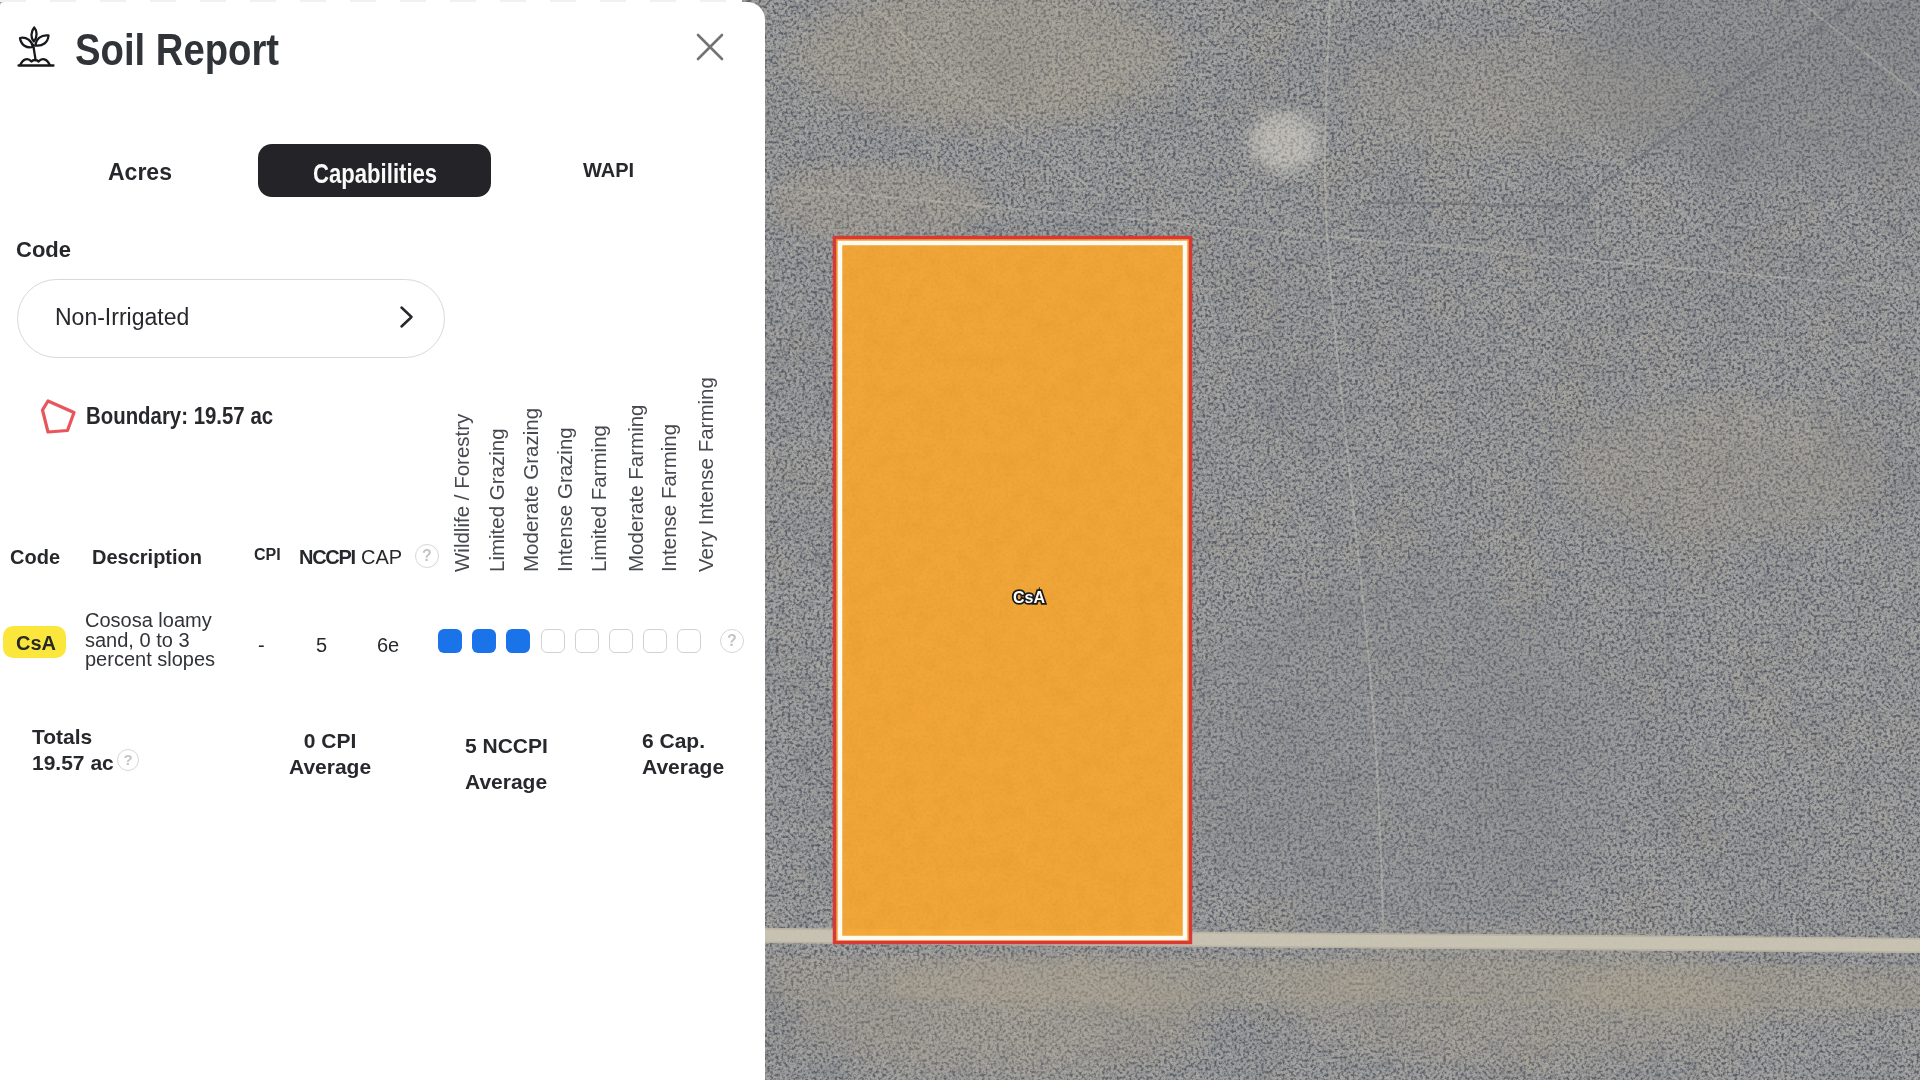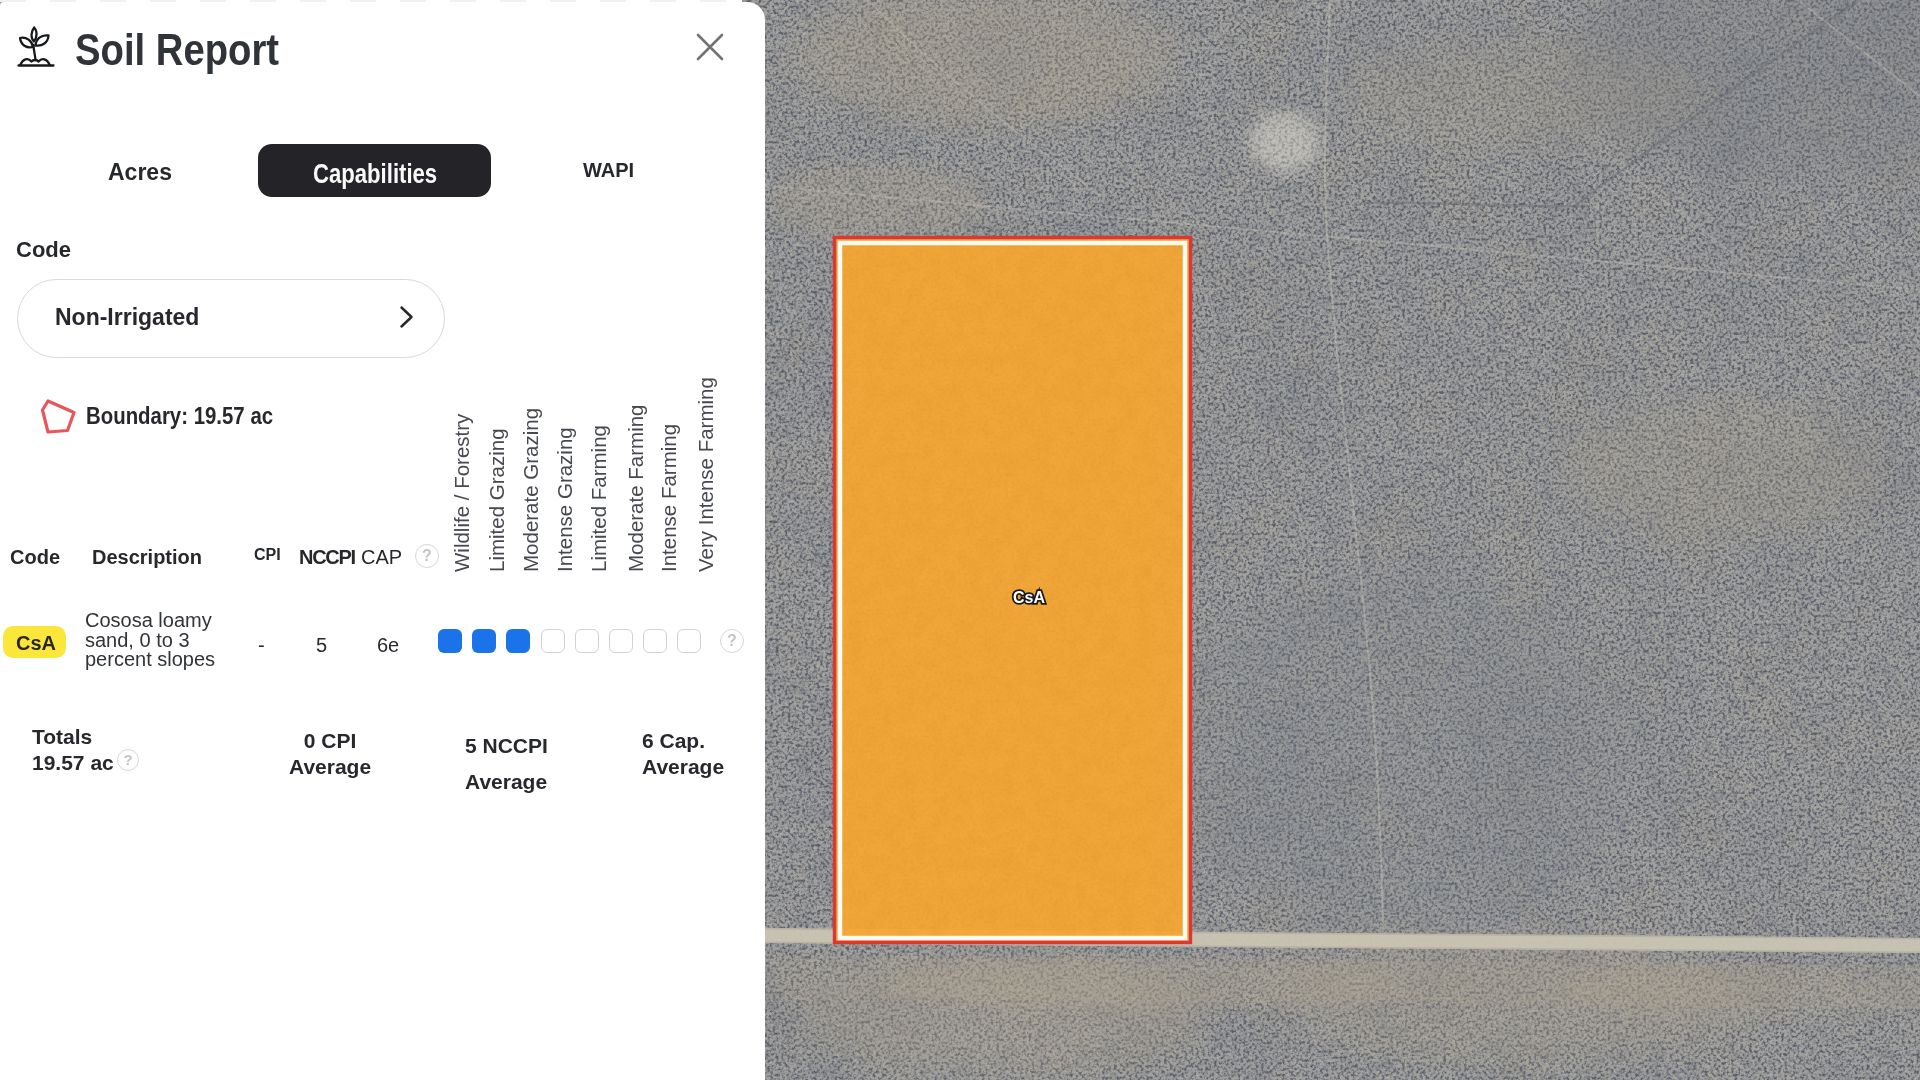--- a/index.html
+++ b/index.html
@@ -139,21 +139,21 @@
 
   <div class="abs" style="left:258px;top:144px;width:233px;height:53px;background:#242428;border-radius:14px;"></div>
   <div class="abs" style="left:313px;top:158px;font-size:28px;font-weight:bold;color:#fafafa;transform:scaleX(0.79);transform-origin:0 0;white-space:nowrap;">Capabilities</div>
 
   <div class="abs" style="left:583px;top:159px;font-size:20px;font-weight:bold;">WAPI</div>
 
   <div class="abs" style="left:16px;top:237px;font-size:22px;font-weight:bold;">Code</div>
 
   <div class="abs" style="left:17px;top:279px;width:428px;height:79px;border:1.5px solid #d9d9d9;border-radius:40px;background:#fff;box-sizing:border-box;"></div>
 
-  <div class="abs" style="left:55px;top:304px;font-size:23px;font-weight:bold;">Non-Irrigated</div>
+  <div class="abs" style="left:55px;top:304px;font-size:23px;font-weight:normal;">Non-Irrigated</div>
 
   <svg class="abs" style="left:398px;top:305px" width="18" height="24" viewBox="0 0 18 24">
     <path d="M3.5,2.5 L13.5,12 L3.5,21.5" fill="none" stroke="#26282c" stroke-width="2.5" stroke-linecap="round" stroke-linejoin="round"></path>
   </svg>
 
   <svg class="abs" style="left:40px;top:396px" width="38" height="40" viewBox="0 0 38 40">
     <path d="M8,5 L34,16.5 L27.5,34.5 L8,36 L2.5,14 Z" fill="none" stroke="#e8555a" stroke-width="3.2" stroke-linejoin="round"></path>
   </svg>
 
   <div class="abs" style="left:86px;top:402px;font-size:24px;font-weight:bold;transform:scaleX(0.85);transform-origin:0 0;white-space:nowrap;">Boundary: 19.57 ac</div>

